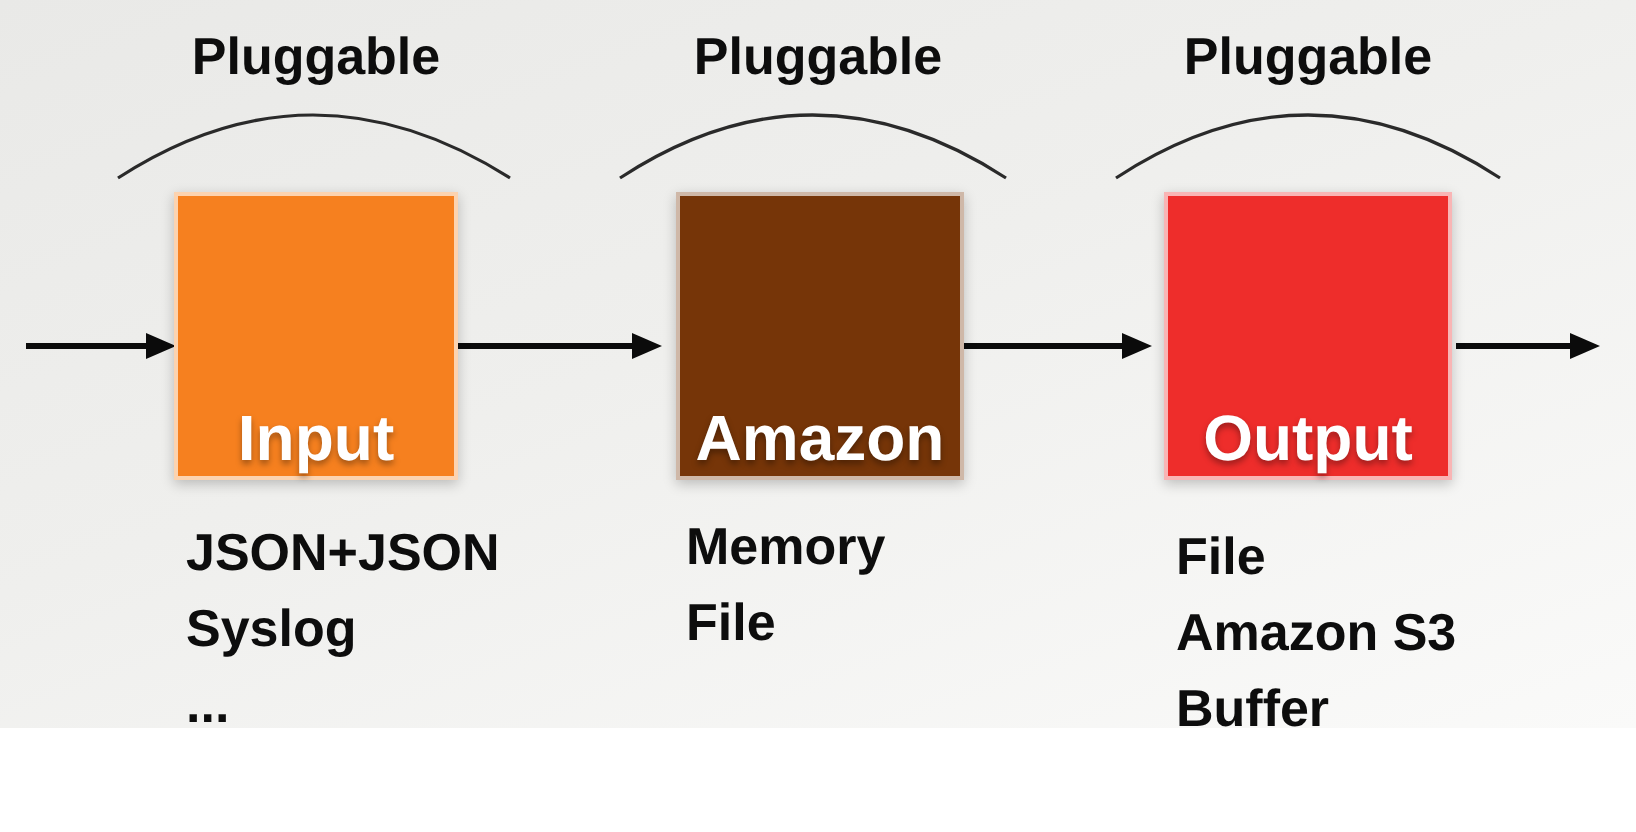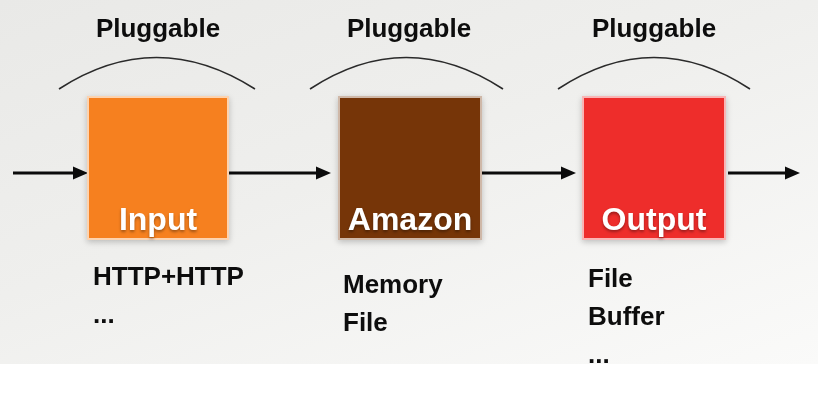--- a/index.html
+++ b/index.html
@@ -74,26 +74,28 @@
     <span class="box-label">Input</span>
   </div>
   <div class="box" style="left: 338px; width: 144px; background-color: rgb(118, 53, 8);">
     <span class="box-label">Amazon</span>
   </div>
   <div class="box" style="left: 582px; width: 144px; background-color: rgb(238, 45, 43);">
     <span class="box-label">Output</span>
   </div>
 
   <div class="plugin-list" style="left:93px;top:257px">
-    <div class="li">HTTP+HTTP</div>
+    <div class="li">JSON+JSON</div>
+    <div class="li">Syslog</div>
     <div class="li">...</div>
   </div>
-  <div class="plugin-list" style="left:343px;top:265px">
+  <div class="plugin-list" style="left:343px;top:254px">
     <div class="li">Memory</div>
     <div class="li">File</div>
   </div>
   <div class="plugin-list" style="left:588px;top:259px">
     <div class="li">File</div>
+    <div class="li">Amazon S3</div>
     <div class="li">Buffer</div>
     <div class="li">...</div>
   </div>
 
 </div>
 
 </body></html>

